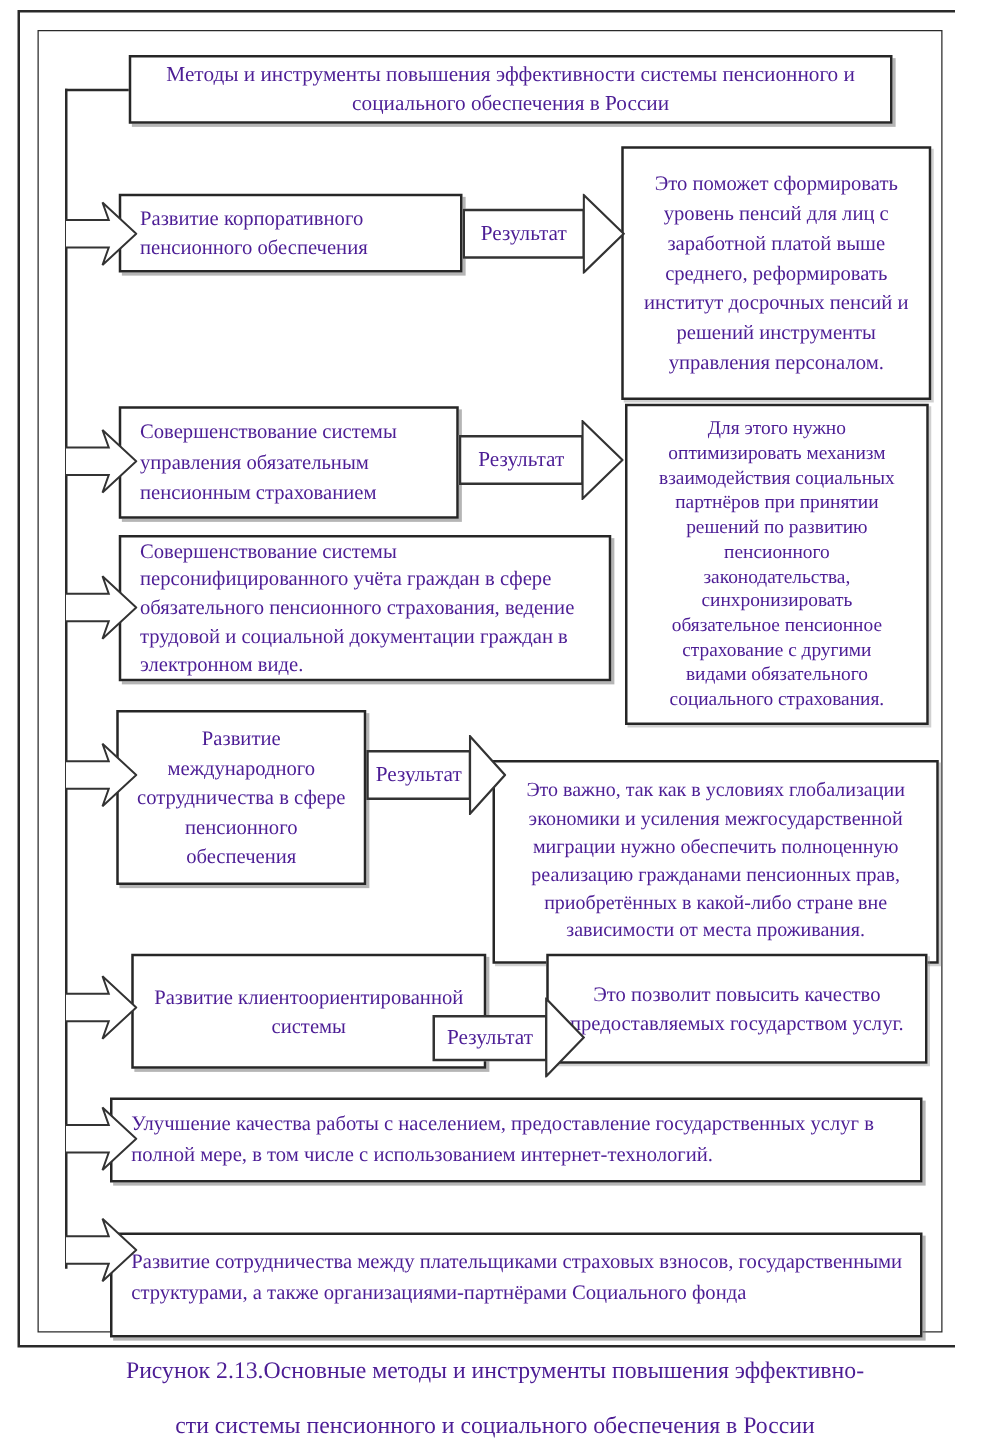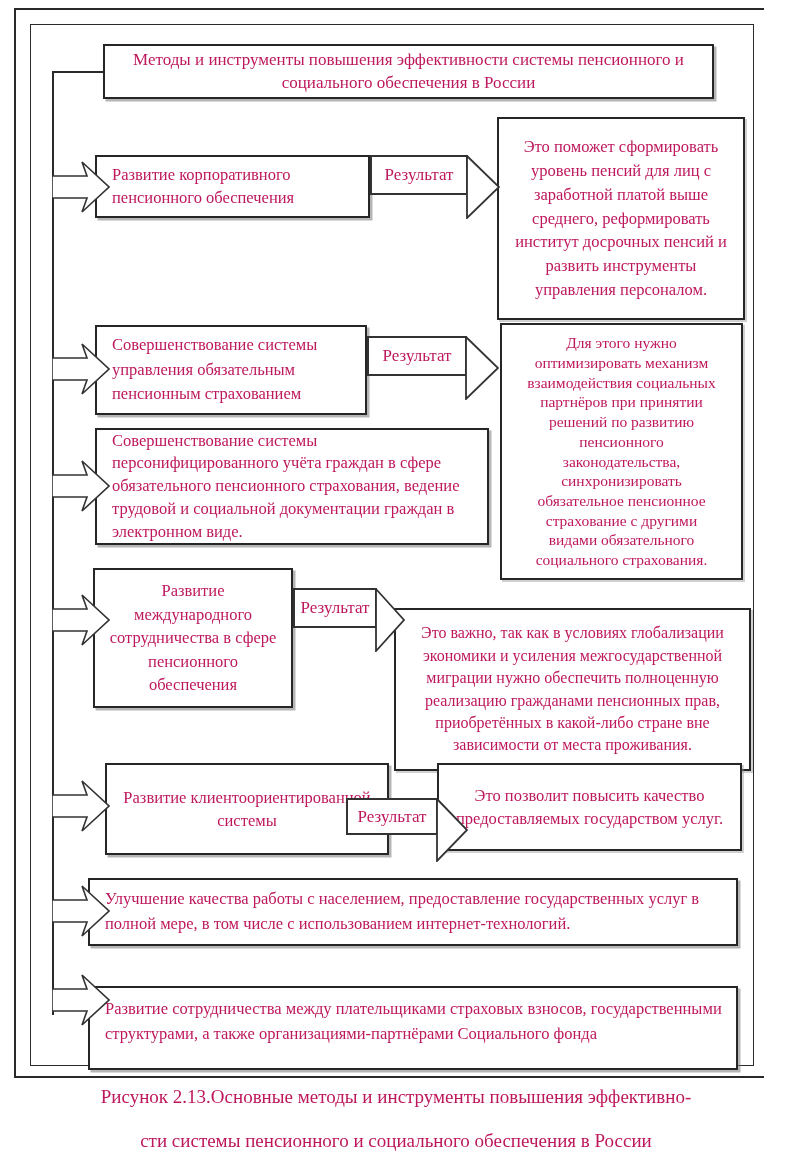--- a/index.html
+++ b/index.html
@@ -1,33 +1,33 @@
 <!DOCTYPE html>
 <html><head>
 <meta charset="utf-8">
 <style>
   html,body{margin:0;padding:0;background:#ffffff;}
   .canvas{
     position:relative;width:764px;height:1156px;background:#ffffff;
-    font-family:"Liberation Serif","DejaVu Serif",serif;color:#be185d;
+    font-family:"Liberation Serif","DejaVu Serif",serif;color:#4c1d95;
     overflow:hidden;
   }
   .frame{position:absolute;border:2px solid #2a2a2a;background:transparent;}
   .frame.inner{border-width:1.5px;}
   .box{
     position:absolute;background:#ffffff;border:2px solid #262626;
     box-sizing:border-box;font-size:16.5px;line-height:1.38;
     box-shadow:2.5px 2.5px 0 rgba(120,120,120,0.55);
   }
   .box.flat{box-shadow:2px 2px 0 rgba(150,150,150,0.45);}
   .center{display:flex;align-items:center;justify-content:center;text-align:center;}
   .leftpad{display:flex;flex-direction:column;justify-content:center;padding:6px 12px 6px 15px;}
   .line{position:absolute;background:#2a2a2a;}
   .chev{position:absolute;z-index:2;}
-  .rarrow{position:absolute;display:flex;z-index:3;}
+  .rarrow{position:absolute;display:flex;align-items:center;z-index:3;}
   .rarrow .tail{
     border:2px solid #333;background:#fff;box-sizing:border-box;
     height:40px;display:flex;align-items:center;justify-content:center;
     font-size:17px;padding:0 8px;
   }
   .rarrow svg{margin-left:-2px;display:block;}
   .caption{position:absolute;left:14px;width:100%;text-align:center;font-size:19px;}
 </style>
 </head>
 <body>
@@ -50,21 +50,21 @@
   <div class="box leftpad" style="left:95px;top:155px;width:275px;height:63px;">
     <span>Развитие корпоративного пенсионного обеспечения</span>
   </div>
   <div class="rarrow" style="left:370px;top:155px;height:64px;">
     <span class="tail" style="width:98px;">Результат</span>
     <svg width="34" height="64" viewBox="0 0 34 64">
       <path d="M1,1 L33,32 L1,63 Z" fill="#ffffff" stroke="#333333" stroke-width="1.8"></path>
     </svg>
   </div>
   <div class="box flat center" style="left:497px;top:117px;width:248px;height:203px;line-height:1.45;">
-    <span style="padding:0 8px;">Это поможет сформировать уровень пенсий для лиц с заработной платой выше среднего, реформировать институт досрочных пенсий и развить инструменты управления персоналом.</span>
+    <span style="padding:0 8px;">Это поможет сформировать уровень пенсий для лиц с заработной платой выше среднего, реформировать институт досрочных пенсий и решений инструменты управления персоналом.</span>
   </div>
 
   <svg class="chev" style="left:52px;top:341px;" width="58" height="56" viewBox="0 0 58 56">
     <polygon points="0,17 35,17 30,3 57,28 30,53 35,39 0,39" fill="#ffffff" stroke="#333333" stroke-width="1.6"></polygon>
   </svg>
   <div class="box leftpad" style="left:95px;top:325px;width:272px;height:90px;line-height:1.5;">
     <span>Совершенствование системы управления обязательным пенсионным страхованием</span>
   </div>
   <div class="rarrow" style="left:367px;top:336px;height:64px;">
     <span class="tail" style="width:100px;">Результат</span>

